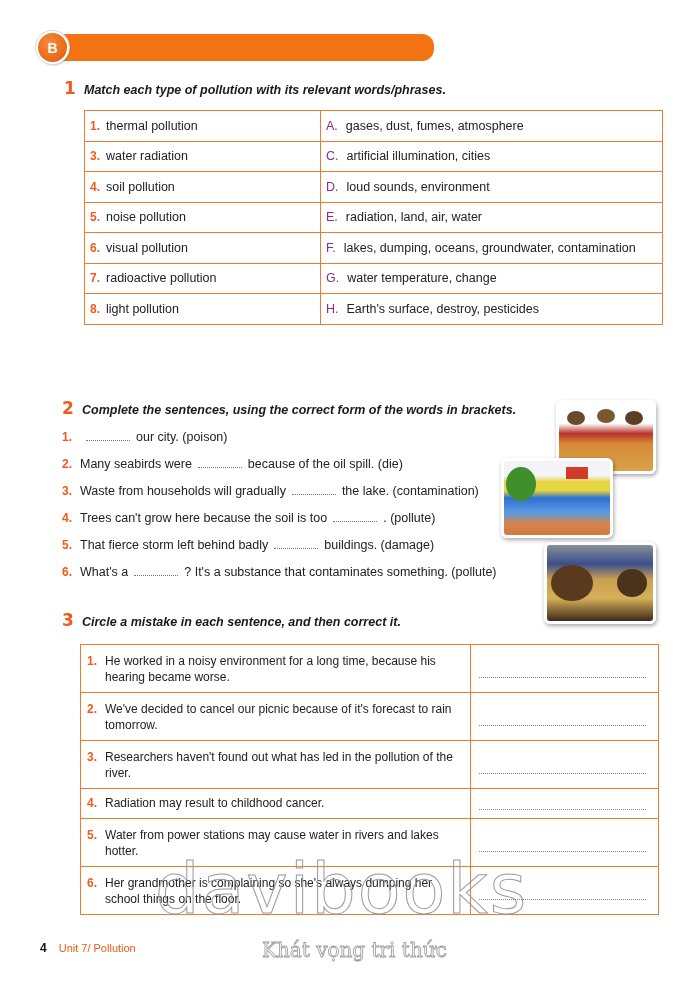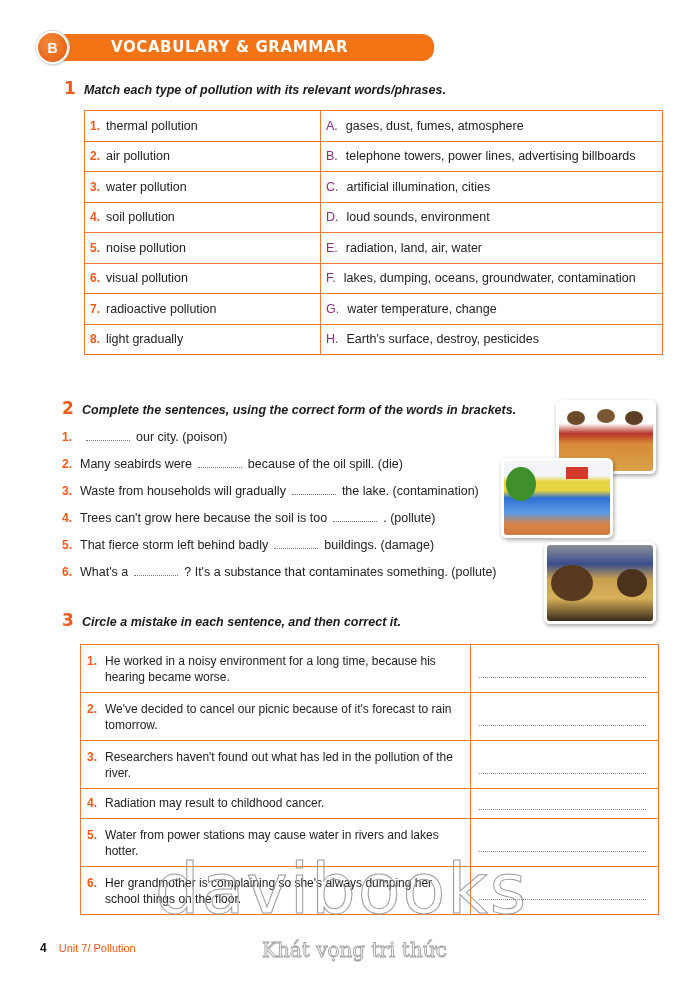--- a/index.html
+++ b/index.html
@@ -47,60 +47,55 @@
 
     .wm1 { position: absolute; left: 155px; top: 848px; font-size: 70px; font-family: "DejaVu Sans", sans-serif; color: transparent; -webkit-text-stroke: 1px #9a9a9a; letter-spacing: 2px; }
     .wm2 { position: absolute; left: 262px; top: 938px; font-size: 20px; font-family: "DejaVu Serif", serif; color: transparent; -webkit-text-stroke: 0.8px #9a9a9a; }
   </style>
 </head>
 <body>
 
 <div class="banner">
   <div class="banner-bar"></div>
   <div class="banner-circle">B</div>
-  <div class="banner-title">VOCABULARY &amp; GRAMMAR</div>
 </div>
 
 <div class="ex-head" style="left:64px; top:78px;">
   <span class="ex-num">1</span>
   <span class="ex-title">Match each type of pollution with its relevant words/phrases.</span>
 </div>
 
 <table class="match-table">
   <tbody>
     <tr>
       <td class="left"><span class="num-o">1.</span><span>thermal pollution</span></td>
       <td><span class="let-p">A.</span><span>gases, dust, fumes, atmosphere</span></td>
     </tr>
     <tr>
-      <td class="left"><span class="num-o">2.</span><span>air pollution</span></td>
-      <td><span class="let-p">B.</span><span>telephone towers, power lines, advertising billboards</span></td>
-    </tr>
-    <tr>
-      <td class="left"><span class="num-o">3.</span><span>water pollution</span></td>
+      <td class="left"><span class="num-o">3.</span><span>water radiation</span></td>
       <td><span class="let-p">C.</span><span>artificial illumination, cities</span></td>
     </tr>
     <tr>
       <td class="left"><span class="num-o">4.</span><span>soil pollution</span></td>
       <td><span class="let-p">D.</span><span>loud sounds, environment</span></td>
     </tr>
     <tr>
       <td class="left"><span class="num-o">5.</span><span>noise pollution</span></td>
       <td><span class="let-p">E.</span><span>radiation, land, air, water</span></td>
     </tr>
     <tr>
       <td class="left"><span class="num-o">6.</span><span>visual pollution</span></td>
       <td><span class="let-p">F.</span><span>lakes, dumping, oceans, groundwater, contamination</span></td>
     </tr>
     <tr>
       <td class="left"><span class="num-o">7.</span><span>radioactive pollution</span></td>
       <td><span class="let-p">G.</span><span>water temperature, change</span></td>
     </tr>
     <tr>
-      <td class="left"><span class="num-o">8.</span><span>light gradually</span></td>
+      <td class="left"><span class="num-o">8.</span><span>light pollution</span></td>
       <td><span class="let-p">H.</span><span>Earth's surface, destroy, pesticides</span></td>
     </tr>
   </tbody>
 </table>
 
 <div class="ex-head" style="left:62px; top:398px;">
   <span class="ex-num">2</span>
   <span class="ex-title">Complete the sentences, using the correct form of the words in brackets.</span>
 </div>
 

